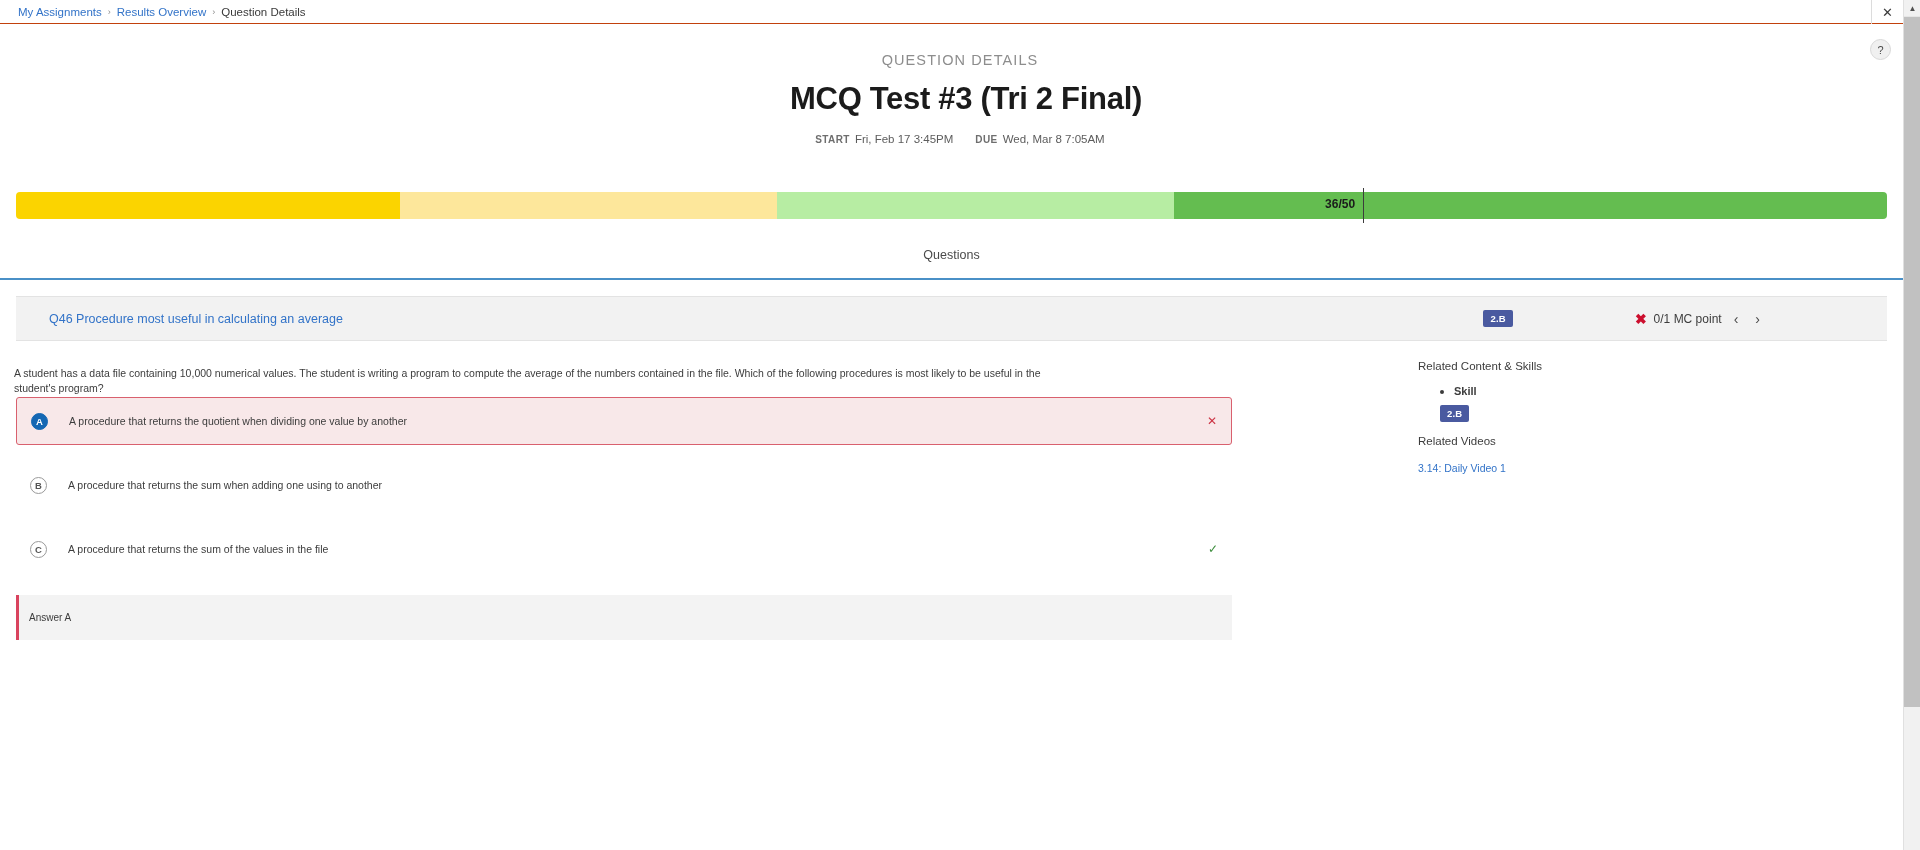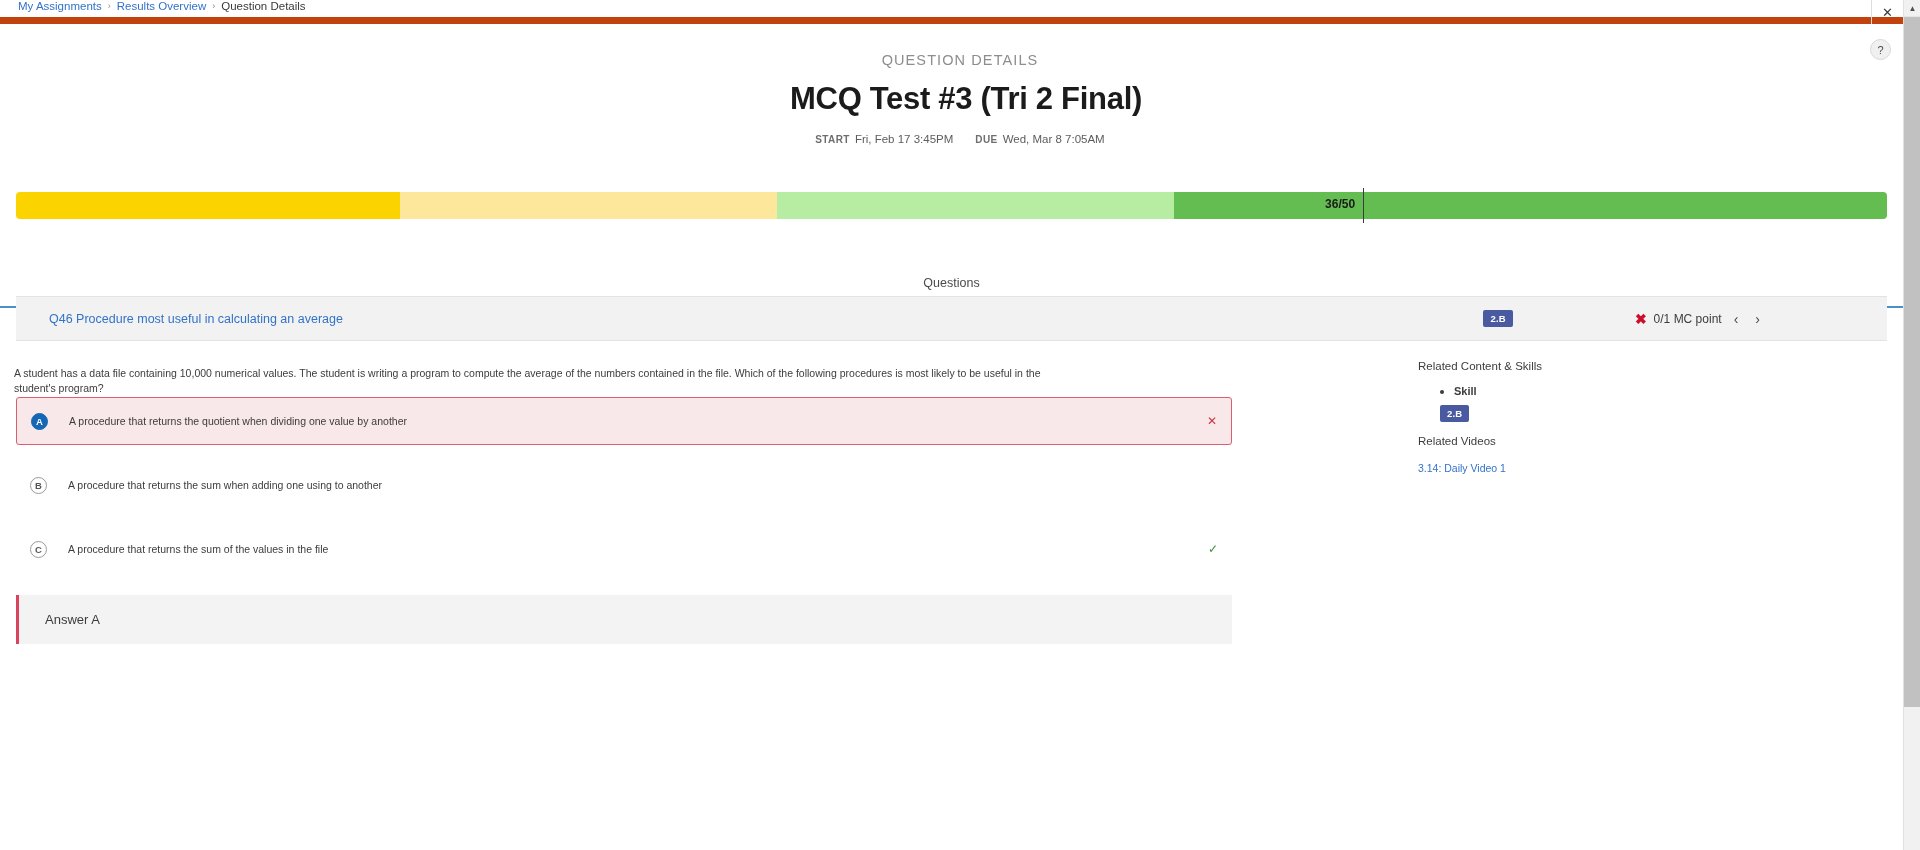--- a/index.html
+++ b/index.html
@@ -43,23 +43,23 @@
     background: #c1c1c1;
   }
 
   
   .topbar {
     position: absolute;
     top: 0; left: 0;
     width: 1903px;
     height: 24px;
     background: #ffffff;
-    border-bottom: 7px solid #c2410c;
-    display: flex;
-    align-items: flex-start;
+    border-bottom: 1px solid #c2410c;
+    display: flex;
+    align-items: center;
   }
   .breadcrumb {
     display: flex;
     align-items: center;
     margin-left: 18px;
     font-size: 11.5px;
     gap: 6px;
   }
   .crumb-link { color: #3273c8; cursor: pointer; white-space: nowrap; }
   .crumb-current { color: #3a3a3a; white-space: nowrap; }
@@ -153,21 +153,20 @@
     white-space: nowrap;
   }
 
   
   .tabs {
     position: absolute;
     top: 240px; left: 0;
     width: 1903px;
     border-bottom: 2px solid #4a90c7;
     height: 40px;
-    margin-top: 28px;
   }
   .tab {
     position: absolute;
     left: 50%;
     transform: translateX(-50%);
     top: 8px;
     font-size: 12.5px;
     color: #4a4a4a;
     cursor: pointer;
   }
@@ -286,22 +285,22 @@
 
   
   .answer-box {
     position: absolute;
     top: 595px; left: 16px;
     width: 1216px;
     background: #f3f3f3;
   }
   .answer-head {
     position: relative;
-    padding: 17px 0 17px 26px;
-    font-size: 13px;
+    padding: 17px 0 17px 10px;
+    font-size: 10px;
     color: #3c3c3c;
     border-left: 3px solid #d9435e;
   }
   .answer-body {
     padding: 12px 22px 26px 22px;
     font-size: 10.5px;
     color: #3c3c3c;
     line-height: 1.5;
   }
 

